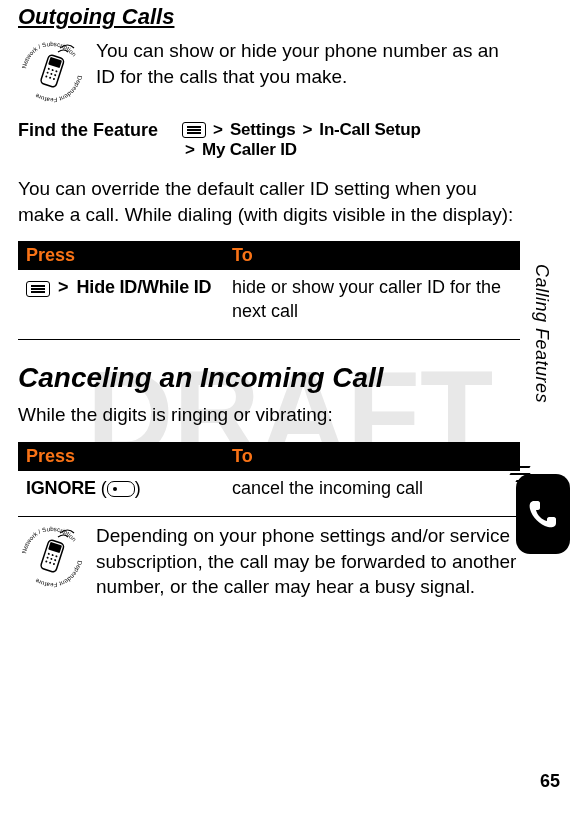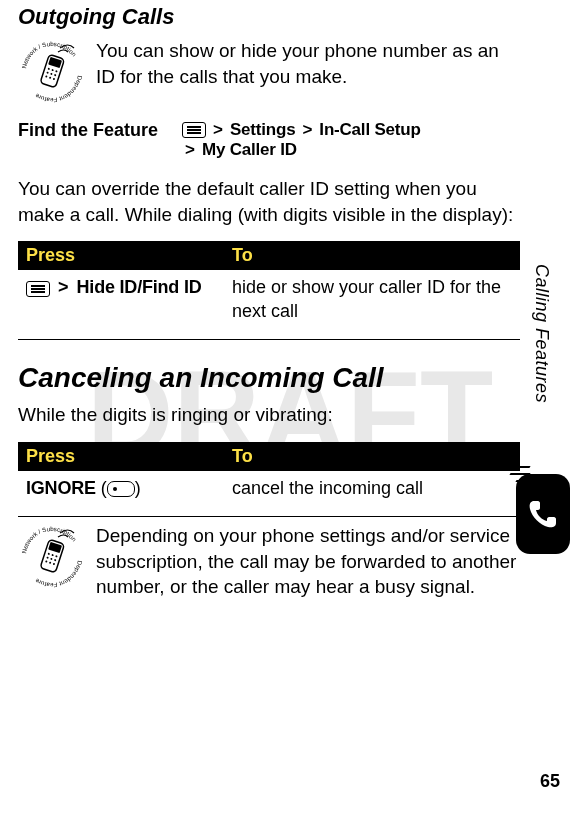--- a/index.html
+++ b/index.html
@@ -49,20 +49,21 @@
   .content {
     position: relative;
     z-index: 1;
   }
 
   h2.sub {
     font-style: italic;
     font-weight: 900;
     font-size: 22px;
     margin: 4px 0 8px 0;
+    text-decoration: underline;
   }
   h1.sec {
     font-style: italic;
     font-weight: 900;
     font-size: 28px;
     margin: 22px 0 8px 0;
   }
   p.body {
     font-size: 19px;
     line-height: 1.35;
@@ -145,21 +146,21 @@
   .gt { margin: 0 3px; font-weight:700; }
 
   
   table.proc {
     width: 100%;
     border-collapse: collapse;
     margin: 4px 0 6px 0;
   }
   table.proc thead th {
     background: #000;
-    color: #fde047;
+    color: #f97316;
     text-align: left;
     padding: 4px 8px;
     font-weight: 700;
     font-size: 18px;
   }
   table.proc td {
     padding: 6px 8px 10px 8px;
     vertical-align: top;
     font-size: 18px;
     line-height:1.3;
@@ -287,21 +288,21 @@
         <tr>
           <th>Press</th>
           <th>To</th>
         </tr>
       </thead>
       <tbody>
         <tr>
           <td class="press">
             <span class="menu-key"></span>
             <span class="gt">&gt;</span>
-            <span class="cond">Hide ID/Find ID</span>
+            <span class="cond">Hide ID/While ID</span>
           </td>
           <td>hide or show your caller ID for the next call</td>
         </tr>
       </tbody>
     </table>
     <div class="rule thick"></div>
 
     <h1 class="sec">Canceling an Incoming Call</h1>
 
     <p class="body">While the digits is ringing or vibrating:</p>

